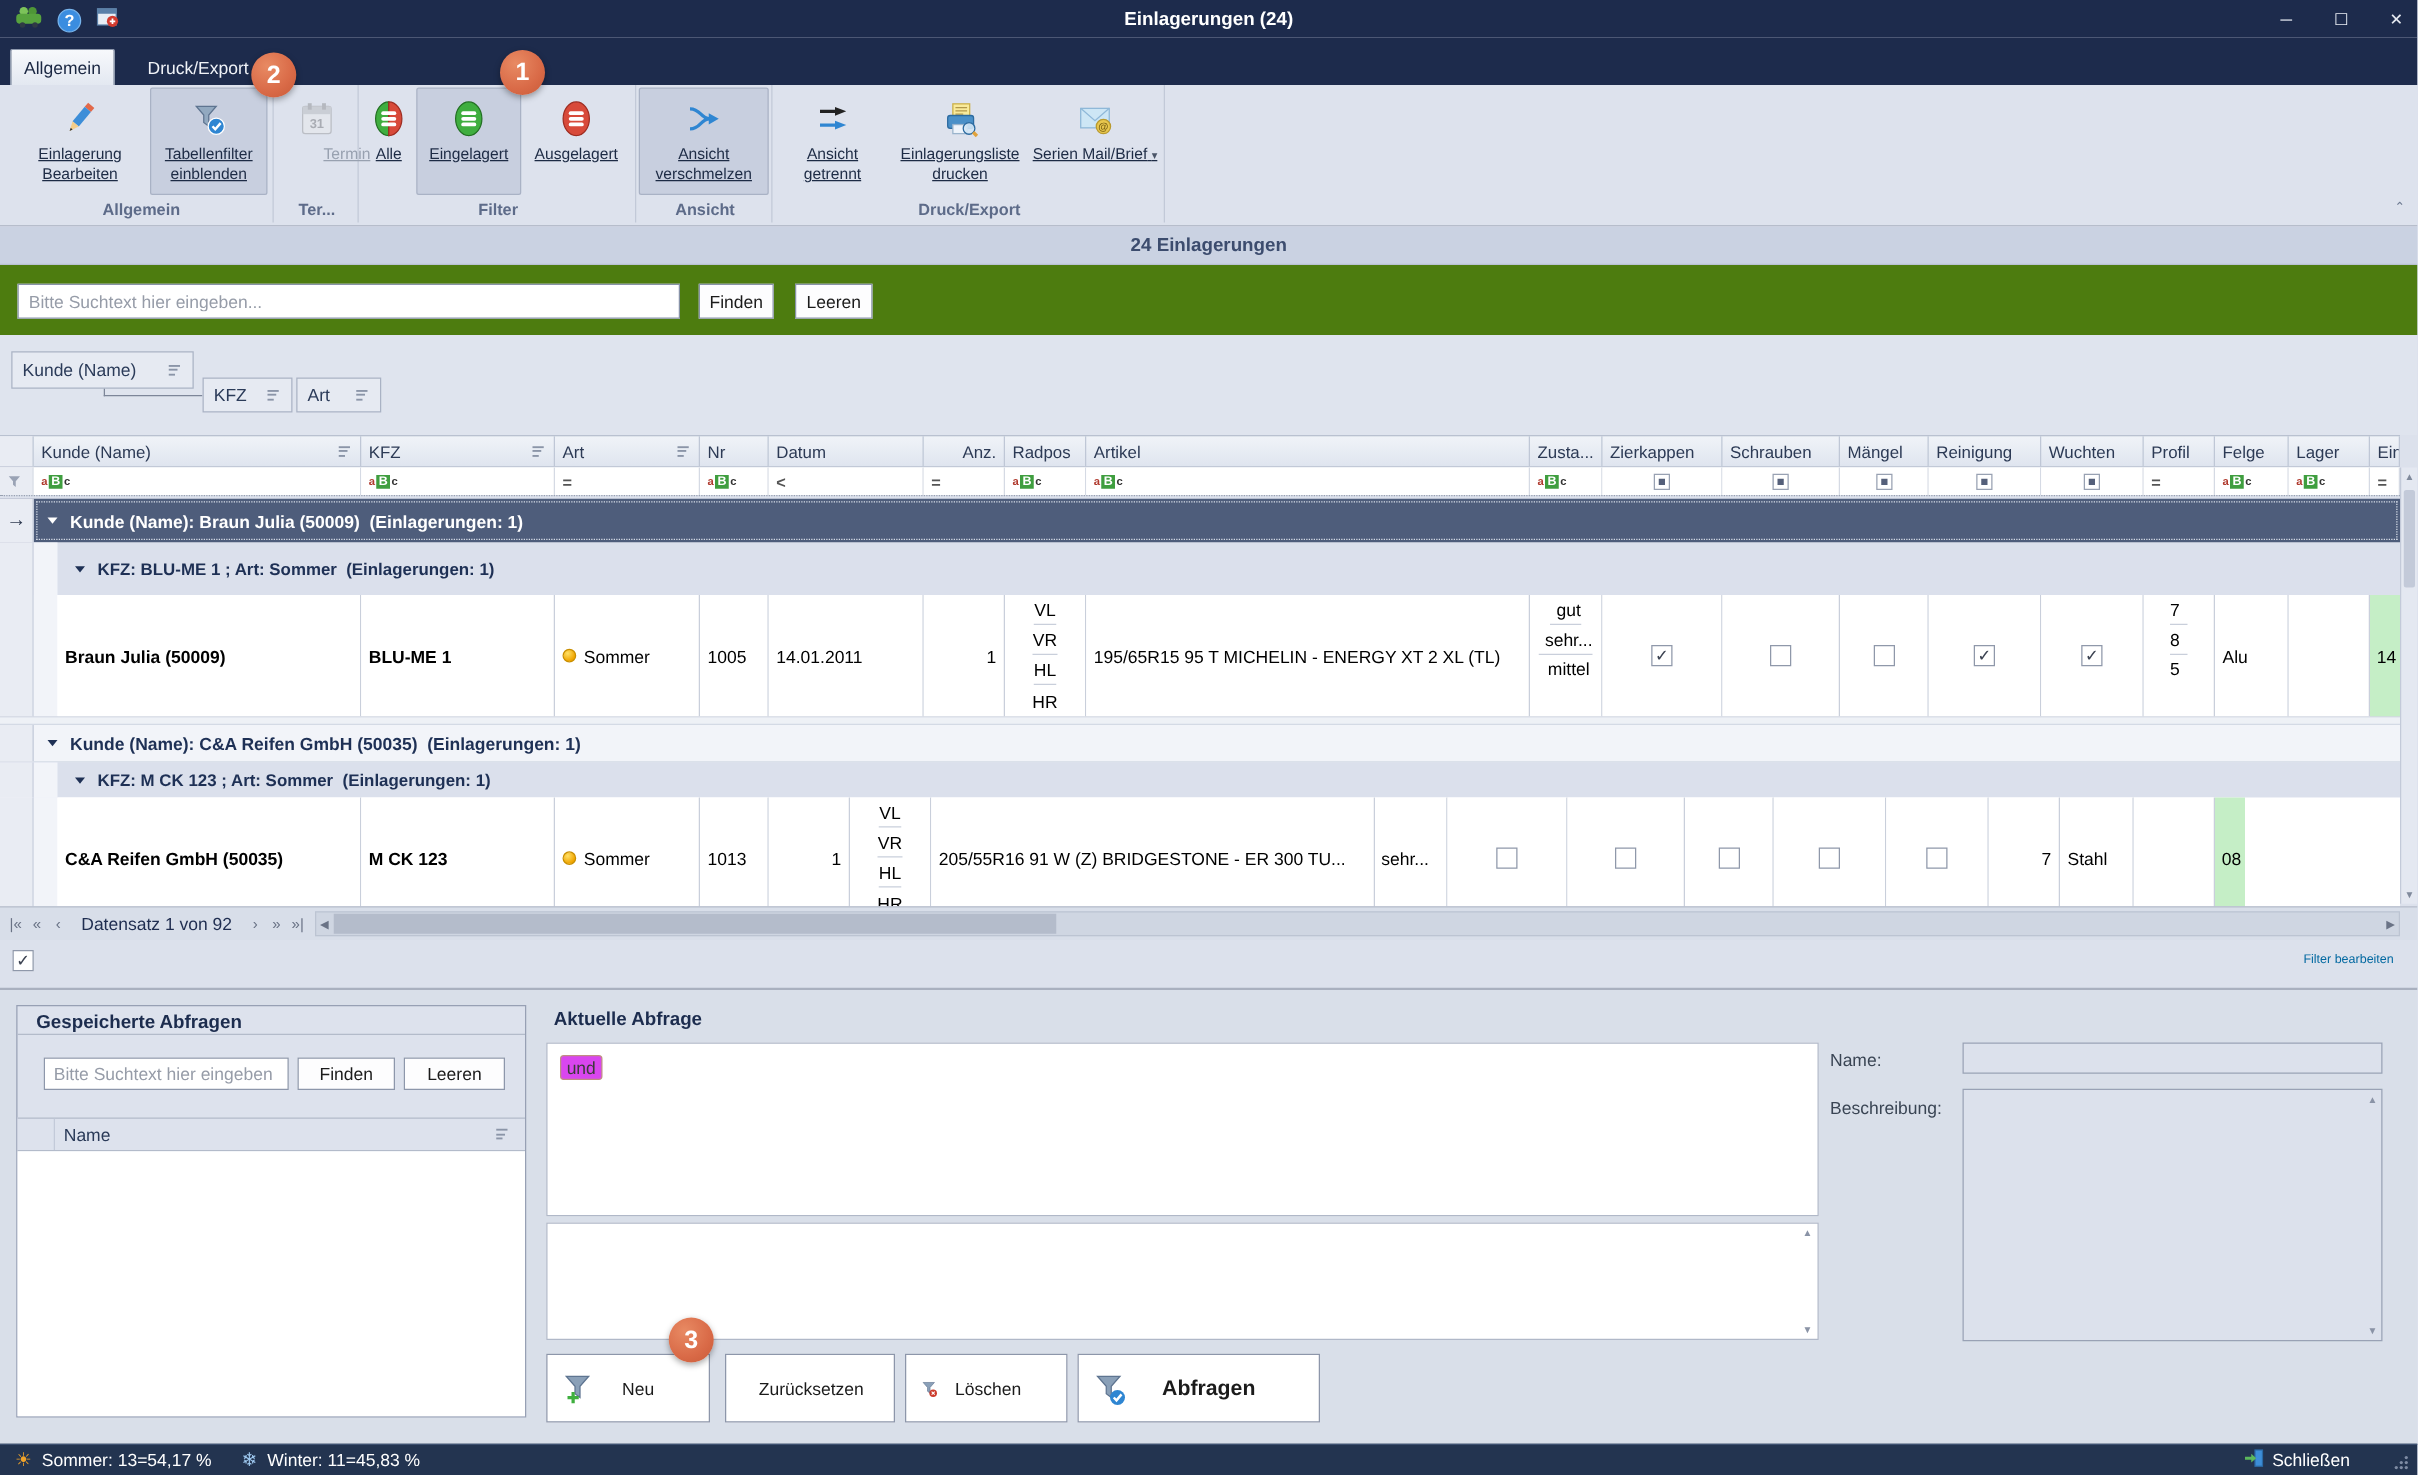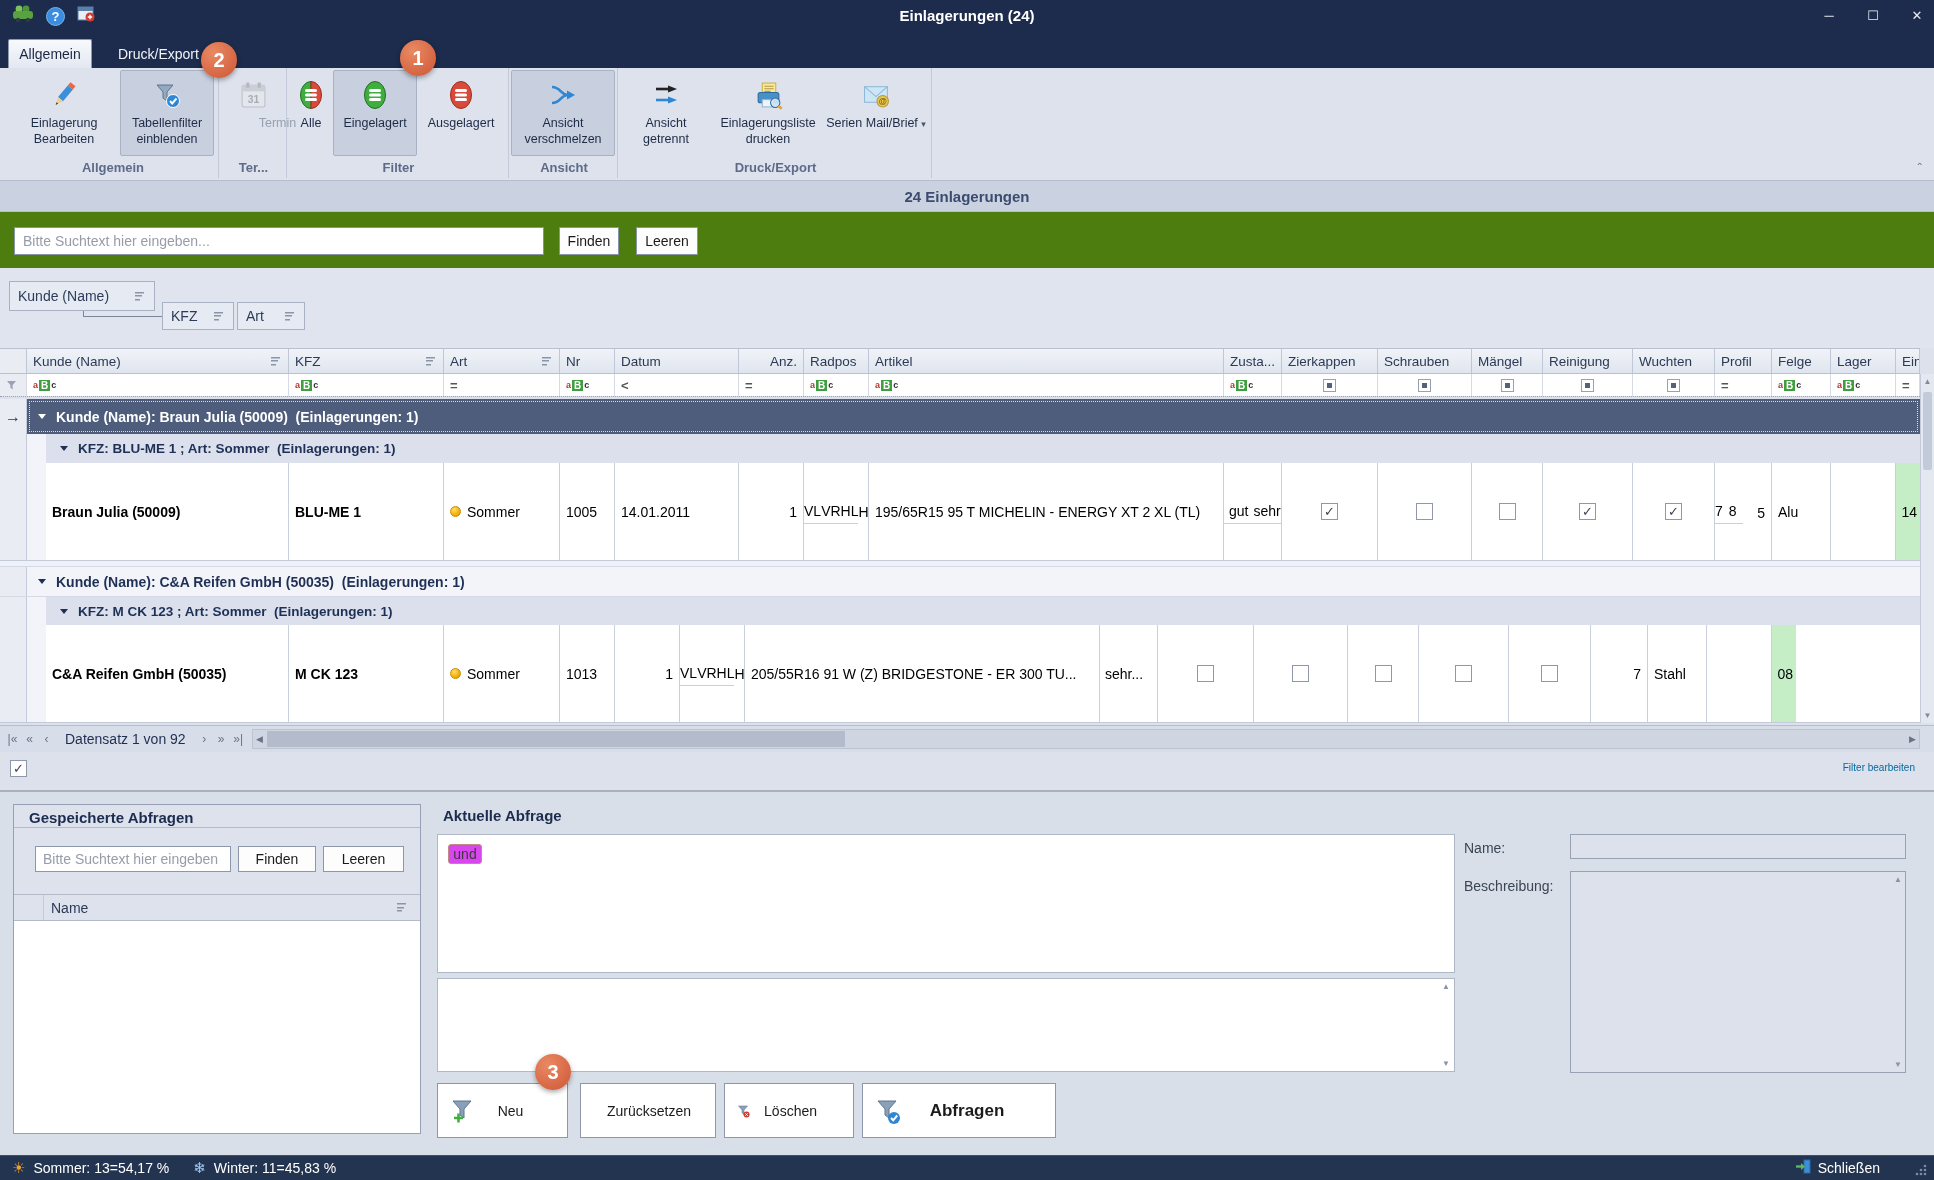--- a/index.html
+++ b/index.html
@@ -21,21 +21,21 @@
   .tab.active { left:8px; width:84px; height:29px; background:linear-gradient(#f7f9fc,#e3e8f1); color:#1a2742; display:flex; align-items:center; justify-content:center; border:1px solid #8e99ad; border-bottom:none; border-radius:2px 2px 0 0; }
   .tab.inactive { left:108px; height:29px; color:#f0f3f8; display:flex; align-items:center; padding:0 10px; }
 
   
   .ribbon { position:relative; height:113px; background:#dde2ed; border-bottom:1px solid #b6bdcb; }
   .rgroup { position:absolute; top:0; height:110px; border-right:1px solid #c2c9d8; }
   .rgroup .btns { display:flex; align-items:flex-start; height:88px; padding-top:2px; }
   .rgroup .glabel { position:absolute; bottom:3px; left:0; right:0; text-align:center; color:#5d6b89; font-size:13px; font-weight:bold; }
   .rbtn { display:flex; flex-direction:column; align-items:center; padding-top:5px; height:86px; border:1px solid transparent; border-radius:2px; cursor:default; }
   .rbtn .ric { height:38px; display:flex; align-items:center; justify-content:center; }
-  .rbtn .rlabel { font-size:12.5px; line-height:1.3; color:#1d2b45; text-align:center; margin-top:1px; }
+  .rbtn .rlabel { font-size:12.5px; line-height:1.3; color:#1d2b45; text-align:center; margin-top:1px;text-decoration:underline; }
   .rbtn.pressed { background:#c8cfdf; border-color:#a9b2c5; }
   .rbtn.disabled .rlabel { color:#98a1b0;margin-left:48px; }
   .rbtn.disabled .ric { opacity:.55; filter:grayscale(.7); }
   .ribbon-chevron { position:absolute; right:10px; bottom:8px; color:#6b7890; font-size:10px; }
 
   
   .countbar { height:31px; background:#cad2e2; border-bottom:1px solid #b9c1d1; display:flex; align-items:center; justify-content:center; color:#3c4c6e; font-size:15px; font-weight:bold; }
 
   
   .searchrow { position:relative; height:56px; background:#4d7c0f; }
@@ -86,34 +86,34 @@
   .c-profil{width:57px;} .c-felge{width:59px;} .c-lager{width:65px;} .c-einge{width:24px; border-right:none;}
   
   .c-ind{width:19px;} .c-kunde-d{width:243px;}
   
   .gut { background:#e9ecf3; border-right:1px solid #c3cad9; display:flex; align-items:center; justify-content:center; color:#2f3a50; }
   
   .grprow1 { height:35px; background:#4e5d7b; }
   .grprow1 .gc { flex:1; display:flex; align-items:center; color:#fff; font-weight:bold; font-size:14px; outline:1px dotted #d8dee9; outline-offset:-3px; }
   .grprow2 { height:30px; background:#f2f4f9; border-bottom:1px solid #d4dae5; }
   .grprow2 .gc { flex:1; display:flex; align-items:center; color:#1e3055; font-weight:bold; font-size:14px; }
-  .subrow { height:29px; background:#dbe0ec; }
+  .subrow { height:42px; background:#dbe0ec; }
   .subrow .gc { flex:1; display:flex; align-items:center; color:#1e3055; font-weight:bold; font-size:13.5px; }
   .grp-label { white-space:pre; }
   .tri { width:0; height:0; border-left:4px solid transparent; border-right:4px solid transparent; border-top:5px solid currentColor; margin:0 10px 0 11px; flex:none; }
   .subrow .tri { margin:0 10px 0 14px; }
   .gapstrip { height:6px; background:#eef1f6; width:1920px; border-bottom:1px solid #d4dae5; }
   
   .drow { height:98px; background:#fff; border-bottom:1px solid #c3cad9; }
   .drow .gcell { display:flex; align-items:center; font-size:14px; color:#000; padding:0 6px; background:#fff; }
   .drow .ind { background:#f2f4f9; border-right:none; }
   .drow .bold { font-weight:bold; }
   .drow .r { justify-content:flex-end; }
   .drow .cc { justify-content:center; padding:0; }
-  .subcol { flex-direction:row; align-items:stretch; padding:0 !important; }
+  .subcol { flex-direction:column; align-items:stretch; padding:0 !important; }
   .subcol > div { display:flex; align-items:center; }
   .sr { height:24px; border-bottom:1px solid #c9cfdb; }
   .sr-last { flex:1; border-bottom:none; align-items:flex-start !important; padding-top:3px; }
   .radp > div { justify-content:center; }
   .zust > div { padding-left:5px; }
   .prof > div { justify-content:flex-end; padding-right:6px; }
   .artdot { width:11px; height:11px; border-radius:50%; background:radial-gradient(circle at 35% 30%, #ffe066, #f0a500 70%); border:1px solid #c98f00; margin-right:6px; flex:none; }
   .cb { width:17px; height:17px; background:#fff; border:1px solid #8f98aa; display:inline-flex; align-items:center; justify-content:center; font-size:13px; color:#3c4352; }
   .cb[data-checked="true"]::after { content:"✓"; }
   .einge-cell { background:#c5eec6 !important; justify-content:flex-end !important; padding:0 3px 0 0 !important; }

